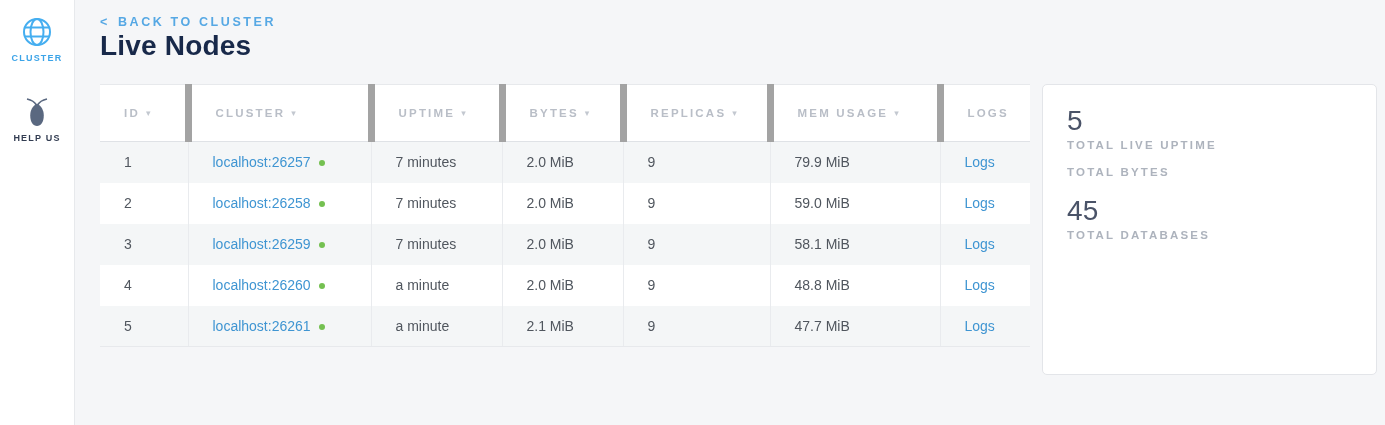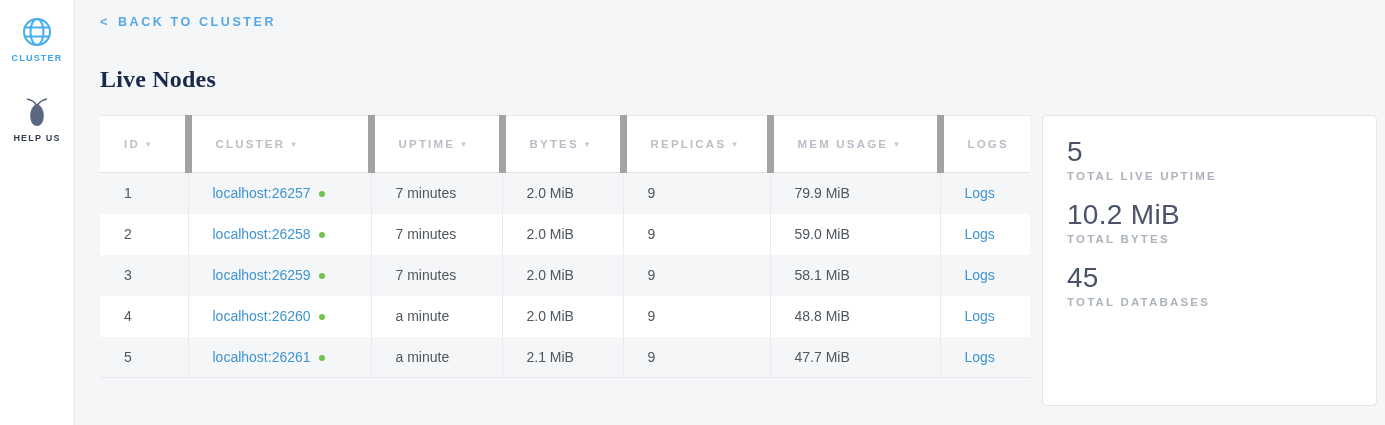--- a/index.html
+++ b/index.html
@@ -32,24 +32,23 @@
     margin-left: 76px;
     padding: 12px 8px 24px 24px;
   }
   .back-link {
     display: inline-block;
     font-size: 12.5px; font-weight: bold; letter-spacing: 2.6px;
     color: #56a8e4; text-decoration: none; cursor: pointer;
   }
   .back-link .chevron { margin-right: 8px; }
   .page-title {
-    margin-top: 36px; margin-bottom: 22px;
-    font-size: 24px; font-weight: bold; color: #18294a;
+    margin-bottom: 22px;
+    font-size: 28px; font-weight: bold; color: #18294a;
     letter-spacing: 0.2px;
-    font-family: Liberation Serif, serif;
   }
   .main-row { display: flex; align-items: flex-start; gap: 12px; }
   
   .nodes-table-wrap { width: 930px; }
   table.nodes {
     width: 930px; border-collapse: collapse; table-layout: fixed;
     border-top: 1px solid #e7e9ec;
   }
   col.c-id { width: 88px; } col.c-address { width: 183px; }
   col.c-uptime { width: 131px; } col.c-bytes { width: 121px; }
@@ -209,21 +208,20 @@
         </tbody>
       </table>
     </div>
 
     <div class="summary-card">
       <div class="stat">
         <div class="stat-value">5</div>
         <div class="stat-label">TOTAL LIVE UPTIME</div>
       </div>
       <div class="stat">
-        <div class="stat-value">10.2 MiB</div>
         <div class="stat-label">TOTAL BYTES</div>
       </div>
       <div class="stat">
         <div class="stat-value">45</div>
         <div class="stat-label">TOTAL DATABASES</div>
       </div>
     </div>
 
   </div>
 </div>

